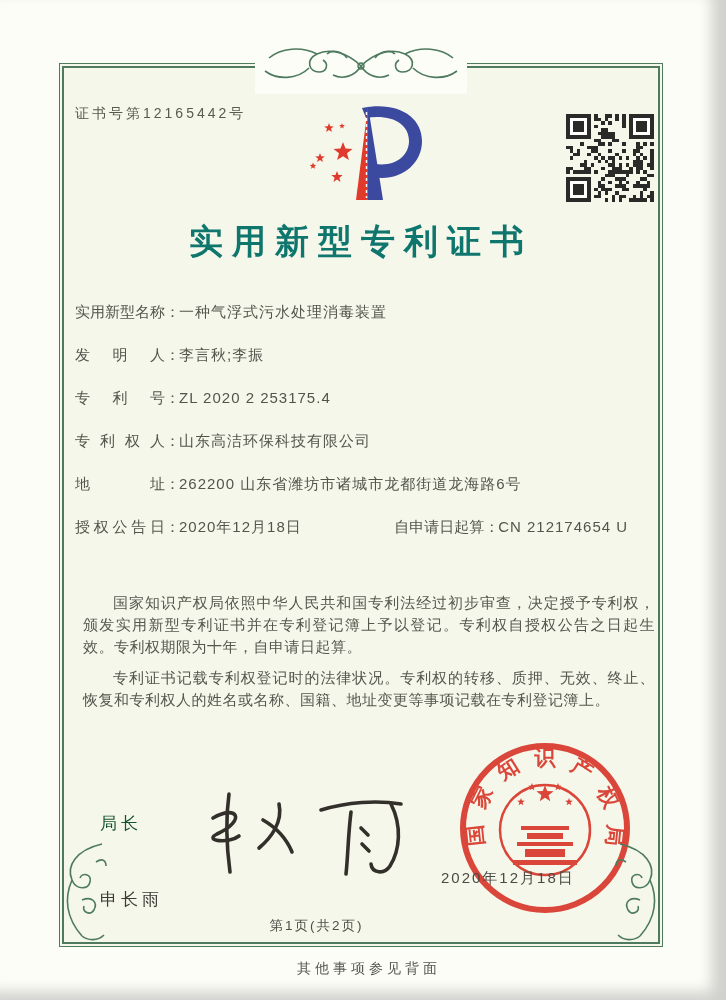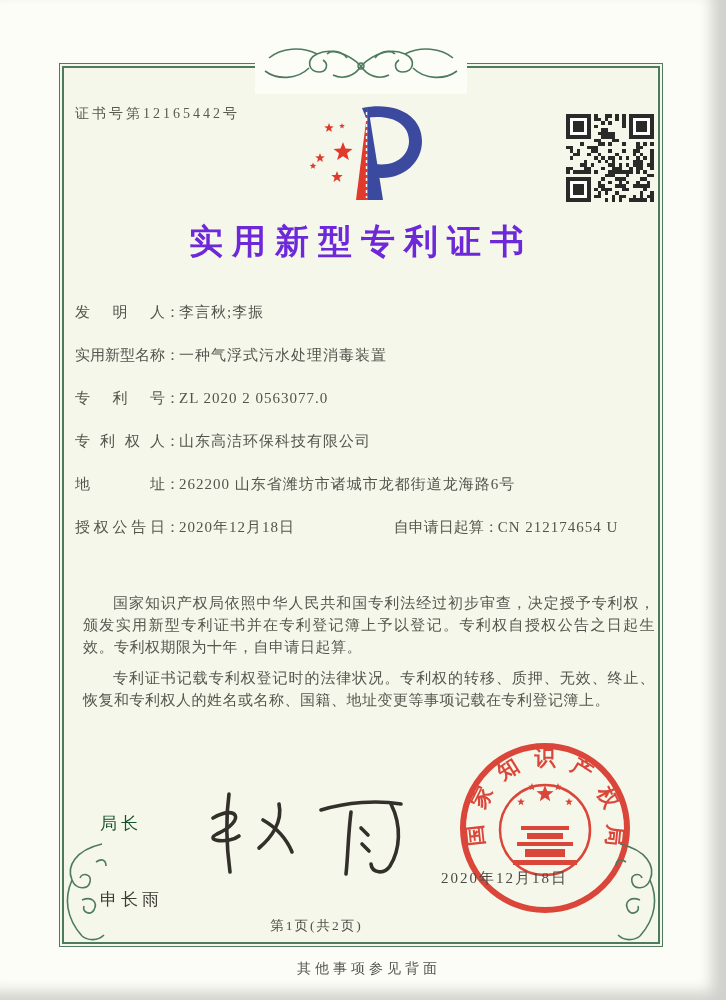--- a/index.html
+++ b/index.html
@@ -1,38 +1,38 @@
 <!DOCTYPE html>
 <html><head>
 <meta charset="utf-8">
 <style>
   html,body{margin:0;padding:0;background:#d9d9d5;}
   #paper{
     position:relative;width:726px;height:1000px;margin:0 auto;
     background:#fdfdf8;overflow:hidden;
     box-shadow:inset -14px -8px 14px rgba(0,0,0,0.18);
-    font-family:Liberation Serif, serif;
+    font-family:Liberation Sans, sans-serif;
     color:#4f4f49;
   }
   .abs{position:absolute;}
   
   .frame-outer{
     position:absolute;left:59px;top:63px;width:604px;height:884px;
     border:1px solid #4e7a5e;background:#f6f7eb;box-sizing:border-box;
   }
   .frame-inner{
     position:absolute;left:2px;top:2px;right:2px;bottom:2px;
     border:2px solid #4e7a5e;
   }
   .certno{
     left:75px;top:105px;font-size:14px;letter-spacing:3px;color:#585a50;
   }
   .title{
     left:59px;top:219px;width:604px;text-align:center;
-    font-size:34px;font-weight:bold;letter-spacing:9px;color:#6d28d9;
+    font-size:34px;font-weight:bold;letter-spacing:9px;color:#0f766e;
   }
   .fields{left:75px;top:302px;width:575px;font-size:15px;}
   .frow{height:43px;line-height:20px;white-space:nowrap;}
   .flabel{
     display:inline-block;width:90px;text-align:justify;text-align-last:justify;
     vertical-align:top;color:#53544c;
   }
   .fcolon{display:inline-block;width:14px;color:#53544c;}
   .fvalue{letter-spacing:1px;color:#53544c;}
   .fgroup{display:inline-block;width:315px;vertical-align:top;}
@@ -274,27 +274,27 @@
       <rect x="20" y="2" width="3" height="3" fill="#2a2a28"></rect>
       <rect x="0" y="18" width="7" height="7" fill="#2a2a28"></rect>
       <rect x="1" y="19" width="5" height="5" fill="#ffffff"></rect>
       <rect x="2" y="20" width="3" height="3" fill="#2a2a28"></rect>
     </svg>
 
   <div class="abs title">实用新型专利证书</div>
 
   <div class="abs fields">
     <div class="frow">
+      <span class="flabel">实用新型名称</span><span class="fcolon">：</span><span class="fvalue">一种气浮式污水处理消毒装置</span>
+    </div>
+    <div class="frow">
       <span class="flabel">发明人</span><span class="fcolon">：</span><span class="fvalue">李言秋;李振</span>
     </div>
     <div class="frow">
-      <span class="flabel">实用新型名称</span><span class="fcolon">：</span><span class="fvalue">一种气浮式污水处理消毒装置</span>
-    </div>
-    <div class="frow">
-      <span class="flabel">专利号</span><span class="fcolon">：</span><span class="fvalue">ZL 2020 2 0563077.0</span>
+      <span class="flabel">专利号</span><span class="fcolon">：</span><span class="fvalue">ZL 2020 2 253175.4</span>
     </div>
     <div class="frow">
       <span class="flabel">专利权人</span><span class="fcolon">：</span><span class="fvalue">山东高洁环保科技有限公司</span>
     </div>
     <div class="frow">
       <span class="flabel">地址</span><span class="fcolon">：</span><span class="fvalue">262200 山东省潍坊市诸城市龙都街道龙海路6号</span>
     </div>
     <div class="frow">
       <span class="fgroup">
         <span class="flabel">授权公告日</span><span class="fcolon">：</span><span class="fvalue">2020年12月18日</span>

